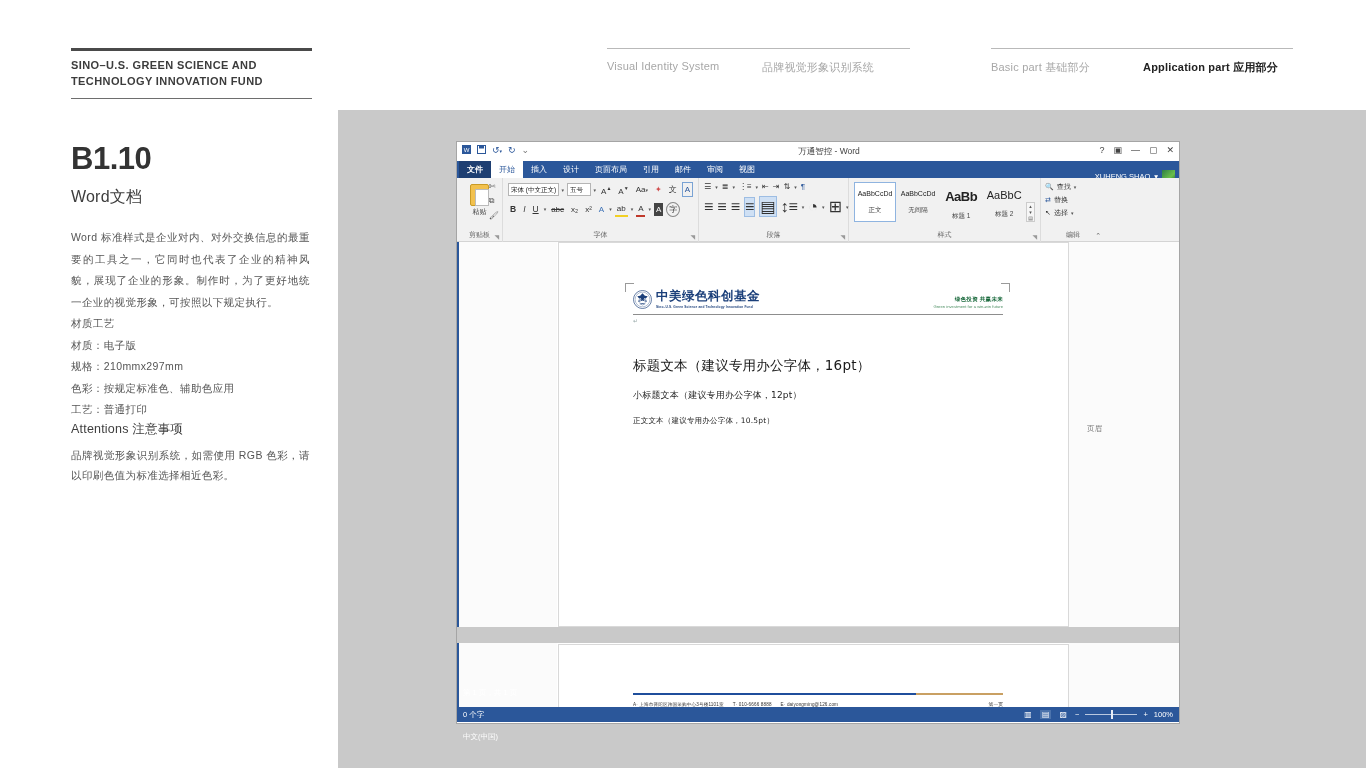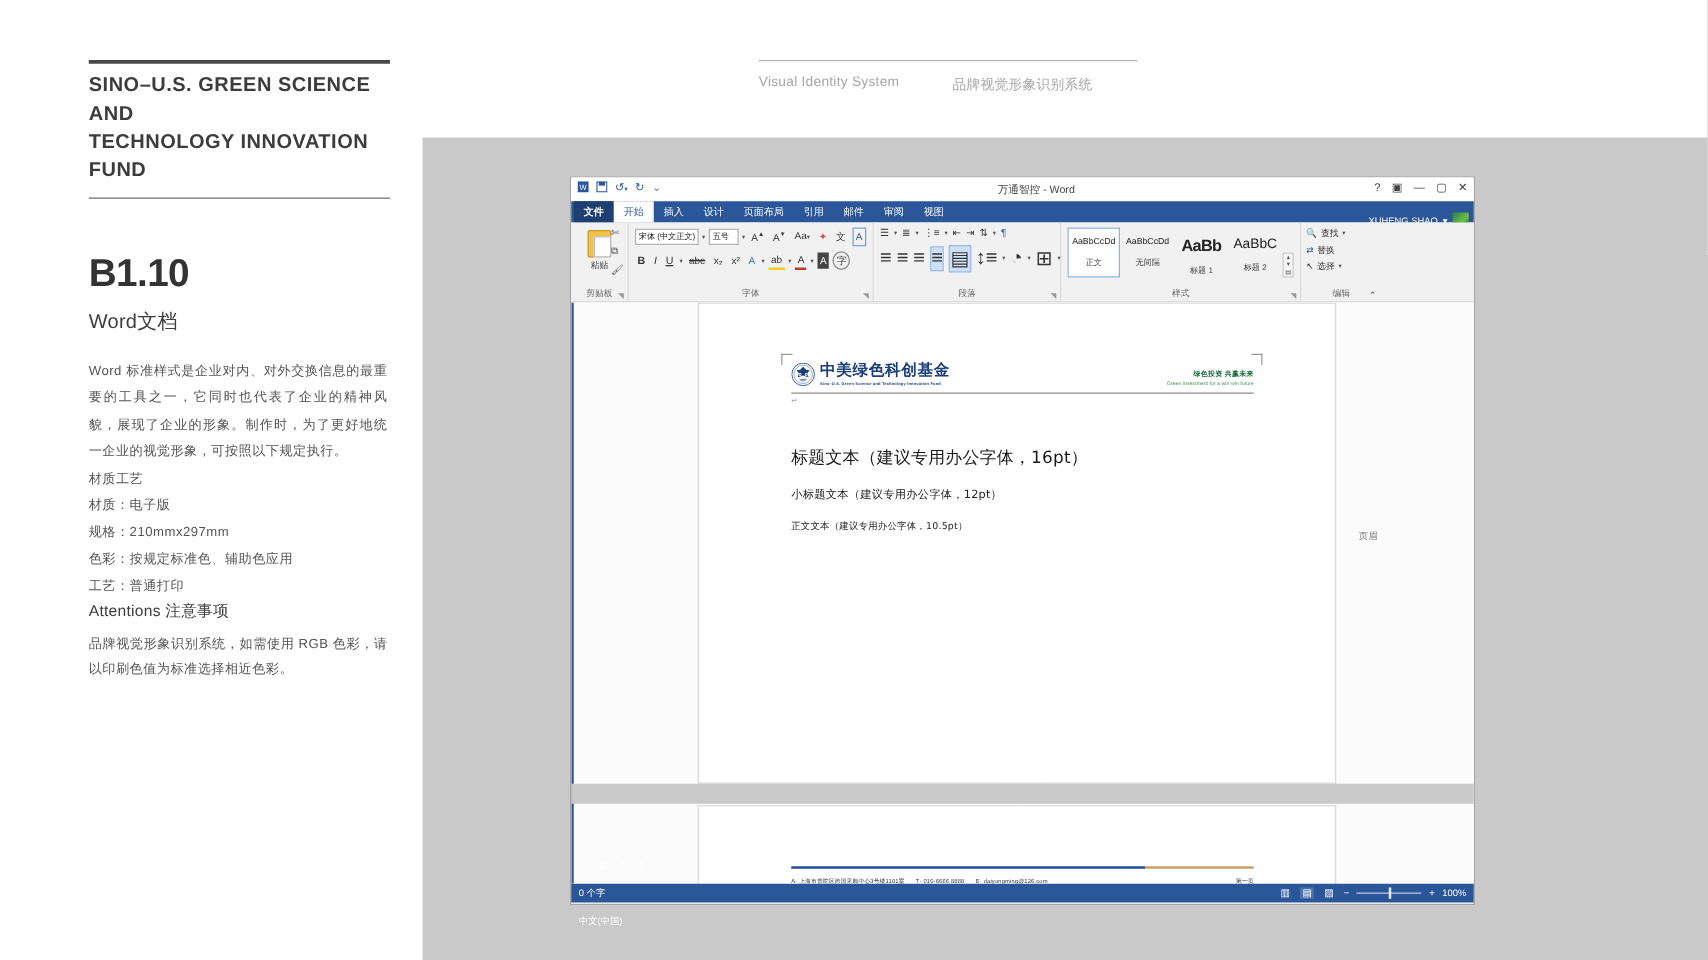--- a/index.html
+++ b/index.html
@@ -10,21 +10,21 @@
     color:#333;
     position:relative;
     overflow:hidden;
   }
 
   
   #left-panel { position:absolute; left:71px; top:48px; width:242px; }
   .brand-rule-top { border-top:3px solid #4a4a4a; width:241px; }
   .brand-rule-bot { border-top:1.5px solid #6e6e6e; width:241px; margin-top:5px; }
   .brand-name {
-    font-size:16px; font-weight:bold; letter-spacing:.4px;
+    font-size:11px; font-weight:bold; letter-spacing:.4px;
     line-height:1.42; color:#3c3c3c; padding:7px 0 4px 0;
     font-family:"Liberation Sans",sans-serif;
   }
   .section-code {
     font-size:31px; font-weight:bold; color:#333; letter-spacing:-0.5px;
     margin-top:44px; line-height:1;
   }
   .section-title { font-size:16px; color:#3d3d3d; margin-top:13px; letter-spacing:.2px; }
   .body-copy {
     font-size:10.5px; color:#555; line-height:2.05; margin-top:19px;
@@ -216,20 +216,27 @@
   <div class="attn-title">Attentions 注意事项</div>
   <div class="attn-copy">品牌视觉形象识别系统，如需使用 RGB 色彩，请以印刷色值为标准选择相近色彩。</div>
 </div>
 
 <div id="top-nav">
   <div class="nav-group" id="nav-left">
     <div class="rule"></div>
     <div class="items">
       <span class="nav-item">Visual Identity System</span>
       <span class="nav-item">品牌视觉形象识别系统</span>
+    </div>
+  </div>
+  <div class="nav-group" id="nav-right">
+    <div class="rule"></div>
+    <div class="items">
+      <span class="nav-item">Basic part 基础部分</span>
+      <span class="nav-item active">Application part 应用部分</span>
     </div>
   </div>
 </div>
 
 <div id="stage"></div>
 
 <div id="word-window">
 
   <div class="w-titlebar">
     <div class="qat">

